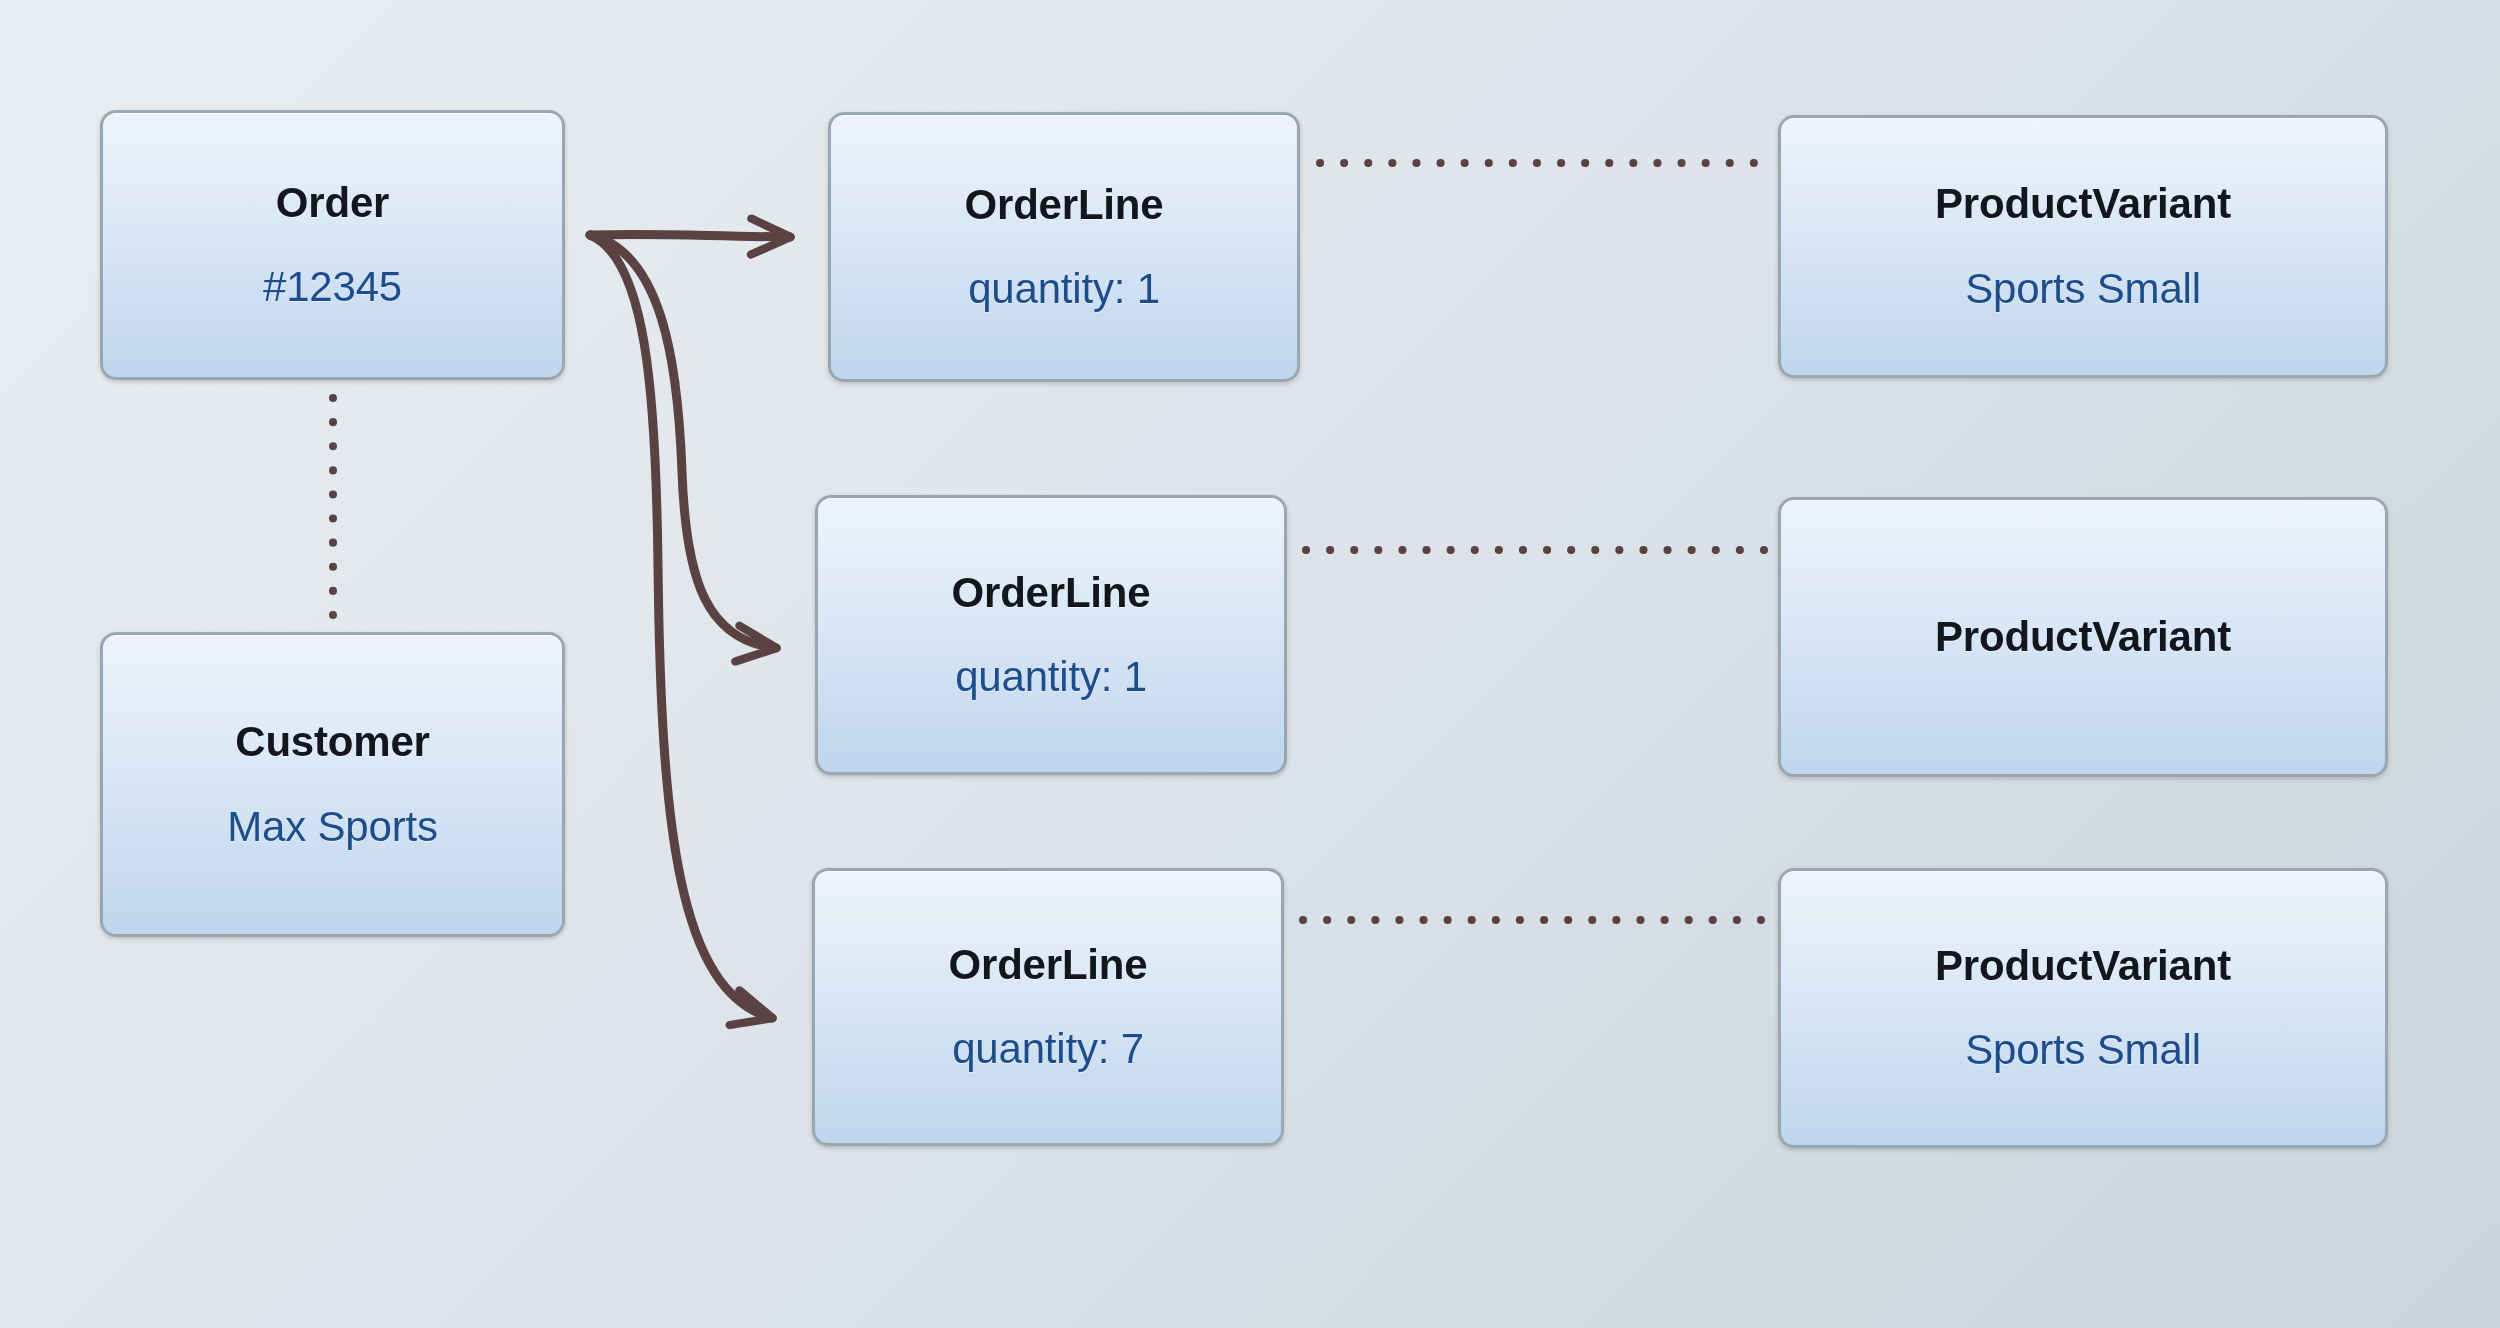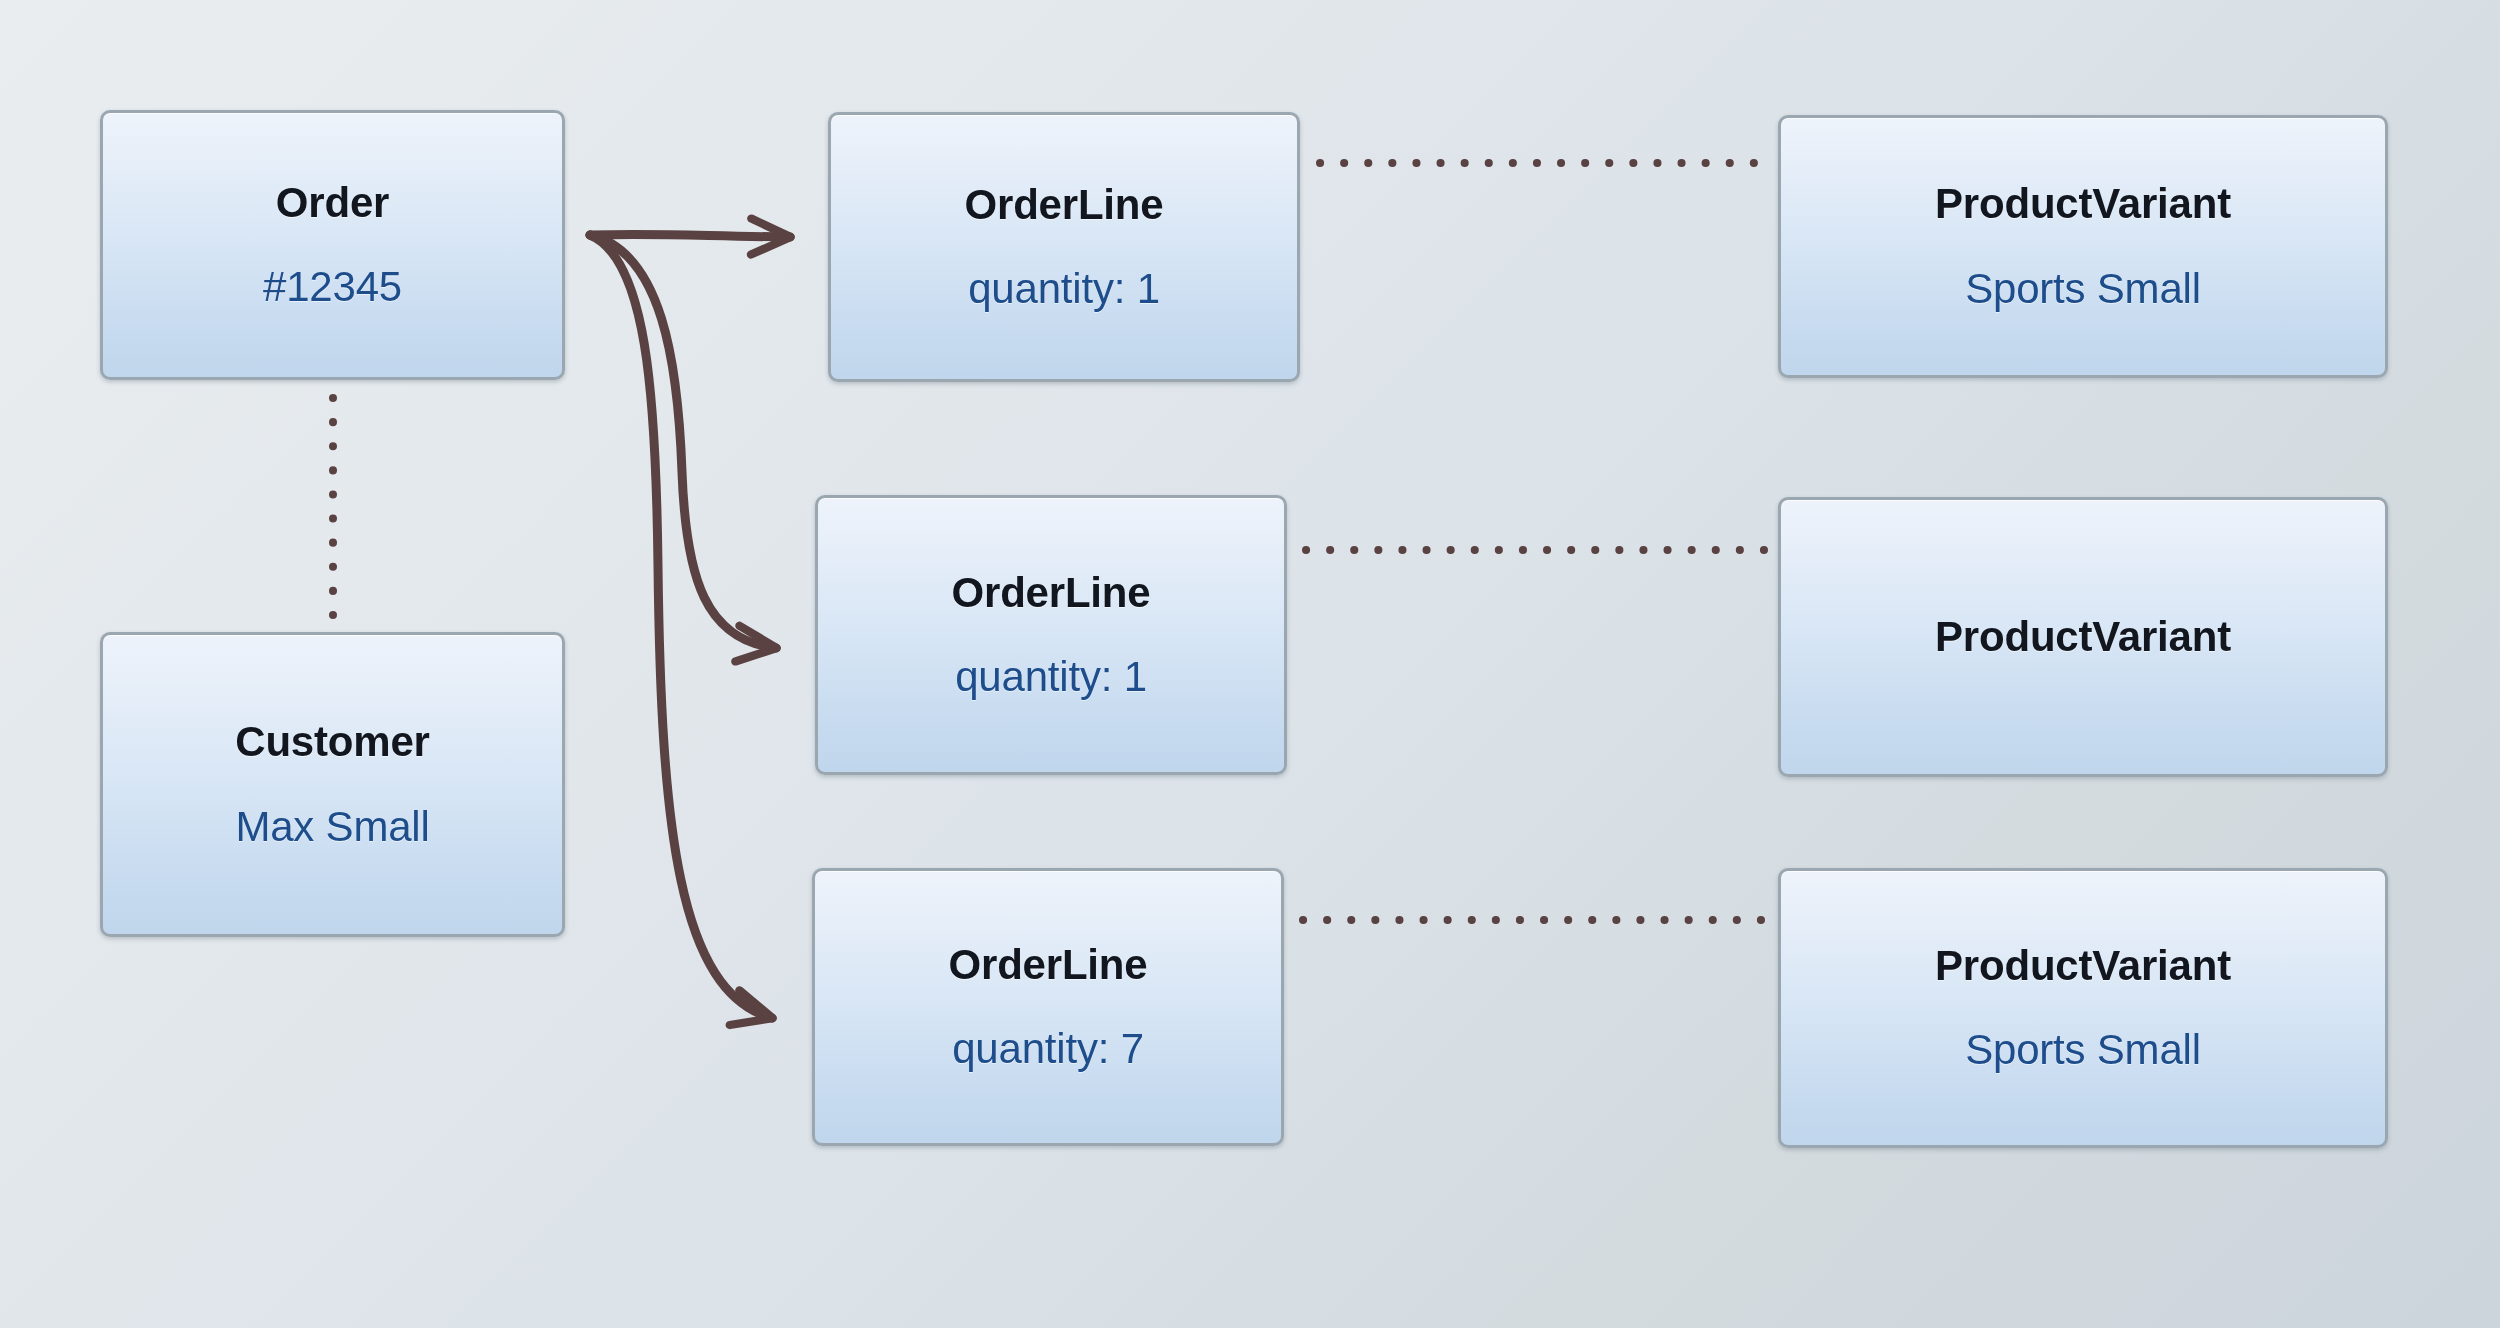--- a/index.html
+++ b/index.html
@@ -23,21 +23,21 @@
     position: absolute;
     left: 0; top: 0;
     width: 2500px;
     height: 1328px;
     pointer-events: none;
   }
   .node {
     position: absolute;
     box-sizing: border-box;
     border: 3px solid #9aa7b1;
-    border-radius: 10px;
+    border-radius: 16px;
     background: linear-gradient(to bottom, #eef3fb 0%, #e4edf8 22%, #d6e5f5 52%, #c9dcf0 78%, #c0d6ec 100%);
     box-shadow: 0 2px 4px rgba(80,95,110,0.30), inset 0 1px 0 rgba(255,255,255,0.75);
     display: flex;
     flex-direction: column;
     align-items: center;
     justify-content: center;
     text-align: center;
     padding: 0 14px;
   }
   .node-title {
@@ -87,21 +87,21 @@
     <path d="M 1303 920 L 1764 920" fill="none" stroke="#5a4242" stroke-width="8" stroke-linecap="round" stroke-dasharray="0.1 24"></path>
   </svg>
 
   <div class="node" style="left:100px; top:110px; width:465px; height:270px;">
     <div class="node-title">Order</div>
     <div class="node-subtitle">#12345</div>
   </div>
 
   <div class="node" style="left:100px; top:632px; width:465px; height:305px;text-align:right;">
     <div class="node-title">Customer</div>
-    <div class="node-subtitle">Max Small</div>
+    <div class="node-subtitle">Max Sports</div>
   </div>
 
   <div class="node" style="left:828px; top:112px; width:472px; height:270px;">
     <div class="node-title">OrderLine</div>
     <div class="node-subtitle">quantity: 1</div>
   </div>
 
   <div class="node" style="left:815px; top:495px; width:472px; height:280px;">
     <div class="node-title">OrderLine</div>
     <div class="node-subtitle">quantity: 1</div>

